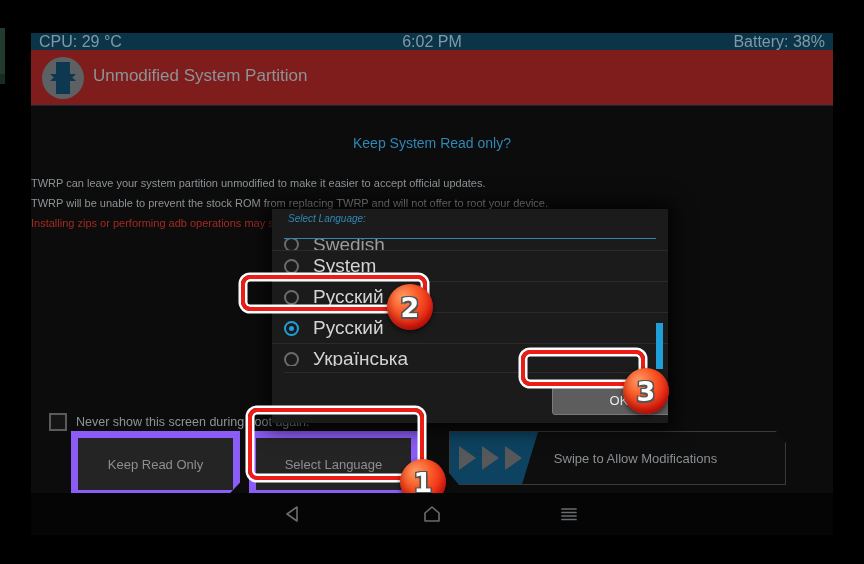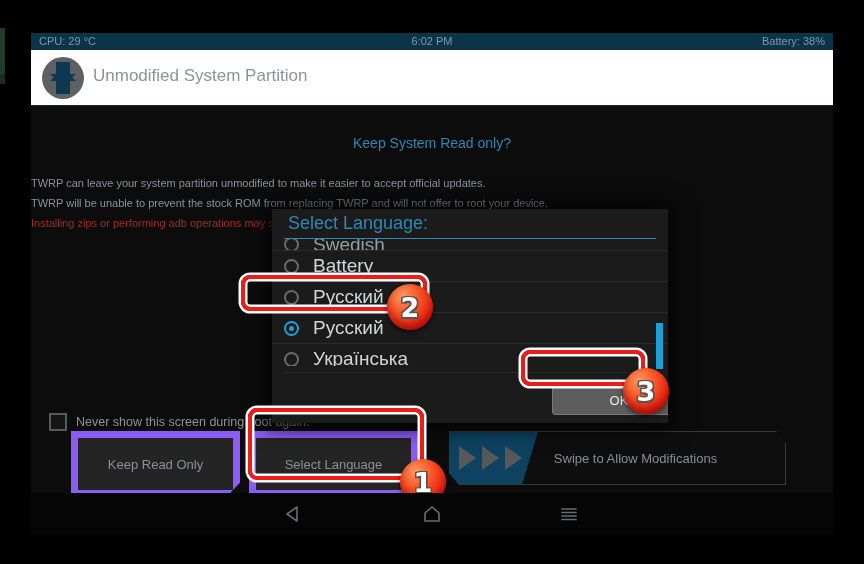--- a/index.html
+++ b/index.html
@@ -34,32 +34,32 @@
     background: #0b0b0b;
     overflow: hidden;
   }
 
   
   #statusbar {
     position: absolute; left: 0; top: 0;
     width: 100%; height: 17px;
     background: #0b3449;
     color: #7f9aa6;
-    font-size: 11px;
+    font-size: 16px;
     line-height: 17px;
   }
   #statusbar .sb-left  { position: absolute; left: 8px; }
   #statusbar .sb-mid   { position: absolute; left: 0; width: 100%; text-align: center; }
   #statusbar .sb-right { position: absolute; right: 8px; }
 
   
   #header {
     position: absolute; left: 0; top: 17px;
     width: 100%; height: 55px;
-    background: #ffffff;
+    background: #7f1d1d;
   }
   #header-sep {
     position: absolute; left: 0; top: 72px;
     width: 100%; height: 1px;
     background: #0a2c40;
   }
   .twrp-logo {
     position: absolute; left: 10px; top: 6px;
     width: 44px; height: 44px;
   }
@@ -152,21 +152,21 @@
   #dialog {
     position: absolute;
     left: 241px; top: 176px;
     width: 396px; height: 214px;
     background: #1b1b1b;
     box-shadow: 0 0 18px 6px rgba(0,0,0,0.75);
     overflow: hidden;
   }
   #dialog-title {
     position: absolute; left: 16px; top: 4px;
-    font-size: 18px; color: #2f87b5;
+    font-size: 10px; color: #2f87b5; font-style: italic;
   }
   #dialog-title-rule {
     position: absolute; left: 12px; top: 29px;
     width: 372px; height: 1px;
     background: #2f87b5;
   }
   #lang-list {
     position: absolute; left: 0; top: 30px;
     width: 396px; height: 127px;
     overflow: hidden;
@@ -328,21 +328,21 @@
       <div id="dialog-title">Select Language:</div>
       <div id="dialog-title-rule"></div>
 
       <div id="lang-list">
         <div class="lang-row partial">
           <div class="radio"></div>
           <div class="lang-label">Swedish</div>
         </div>
         <div class="lang-row">
           <div class="radio"></div>
-          <div class="lang-label">Battery</div>
+          <div class="lang-label">System</div>
         </div>
         <div class="lang-row">
           <div class="radio"></div>
           <div class="lang-label">Русский</div>
         </div>
         <div class="lang-row selected">
           <div class="radio"></div>
           <div class="lang-label">Русский</div>
         </div>
         <div class="lang-row">

